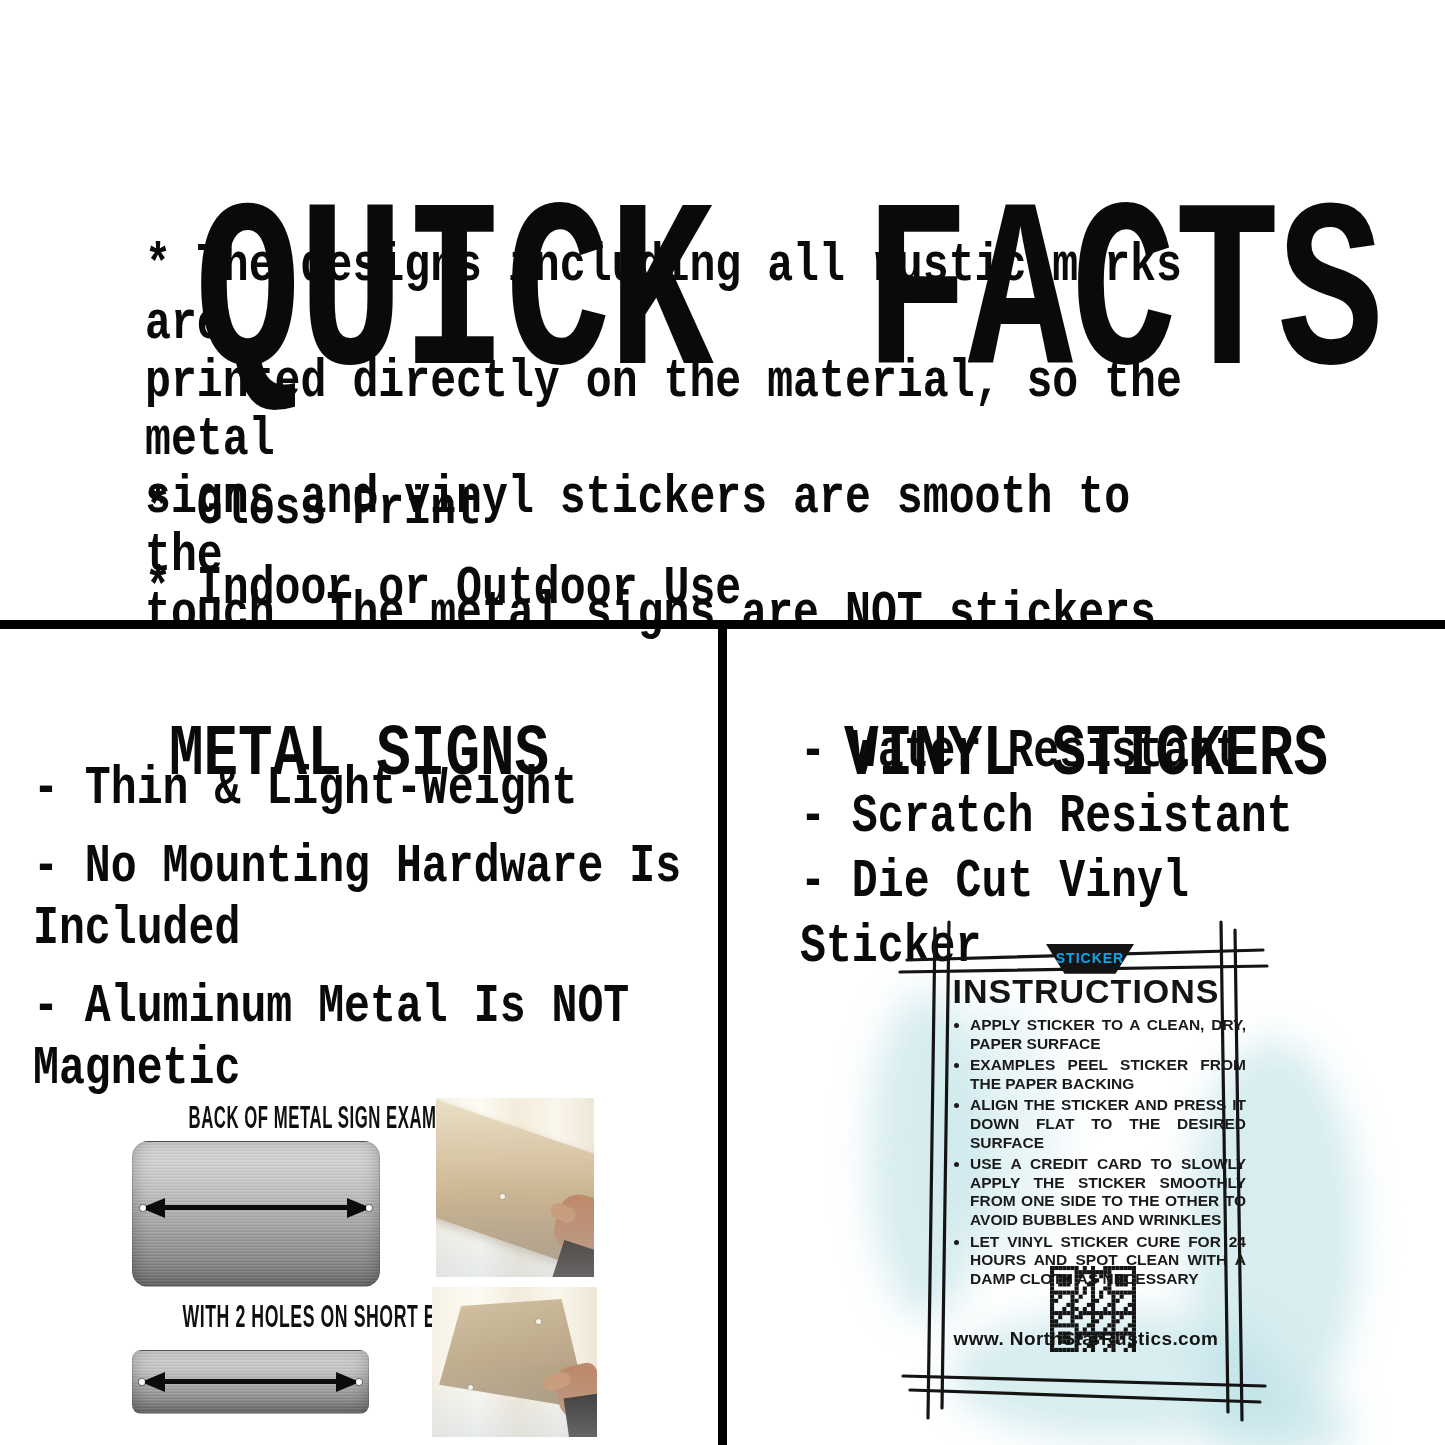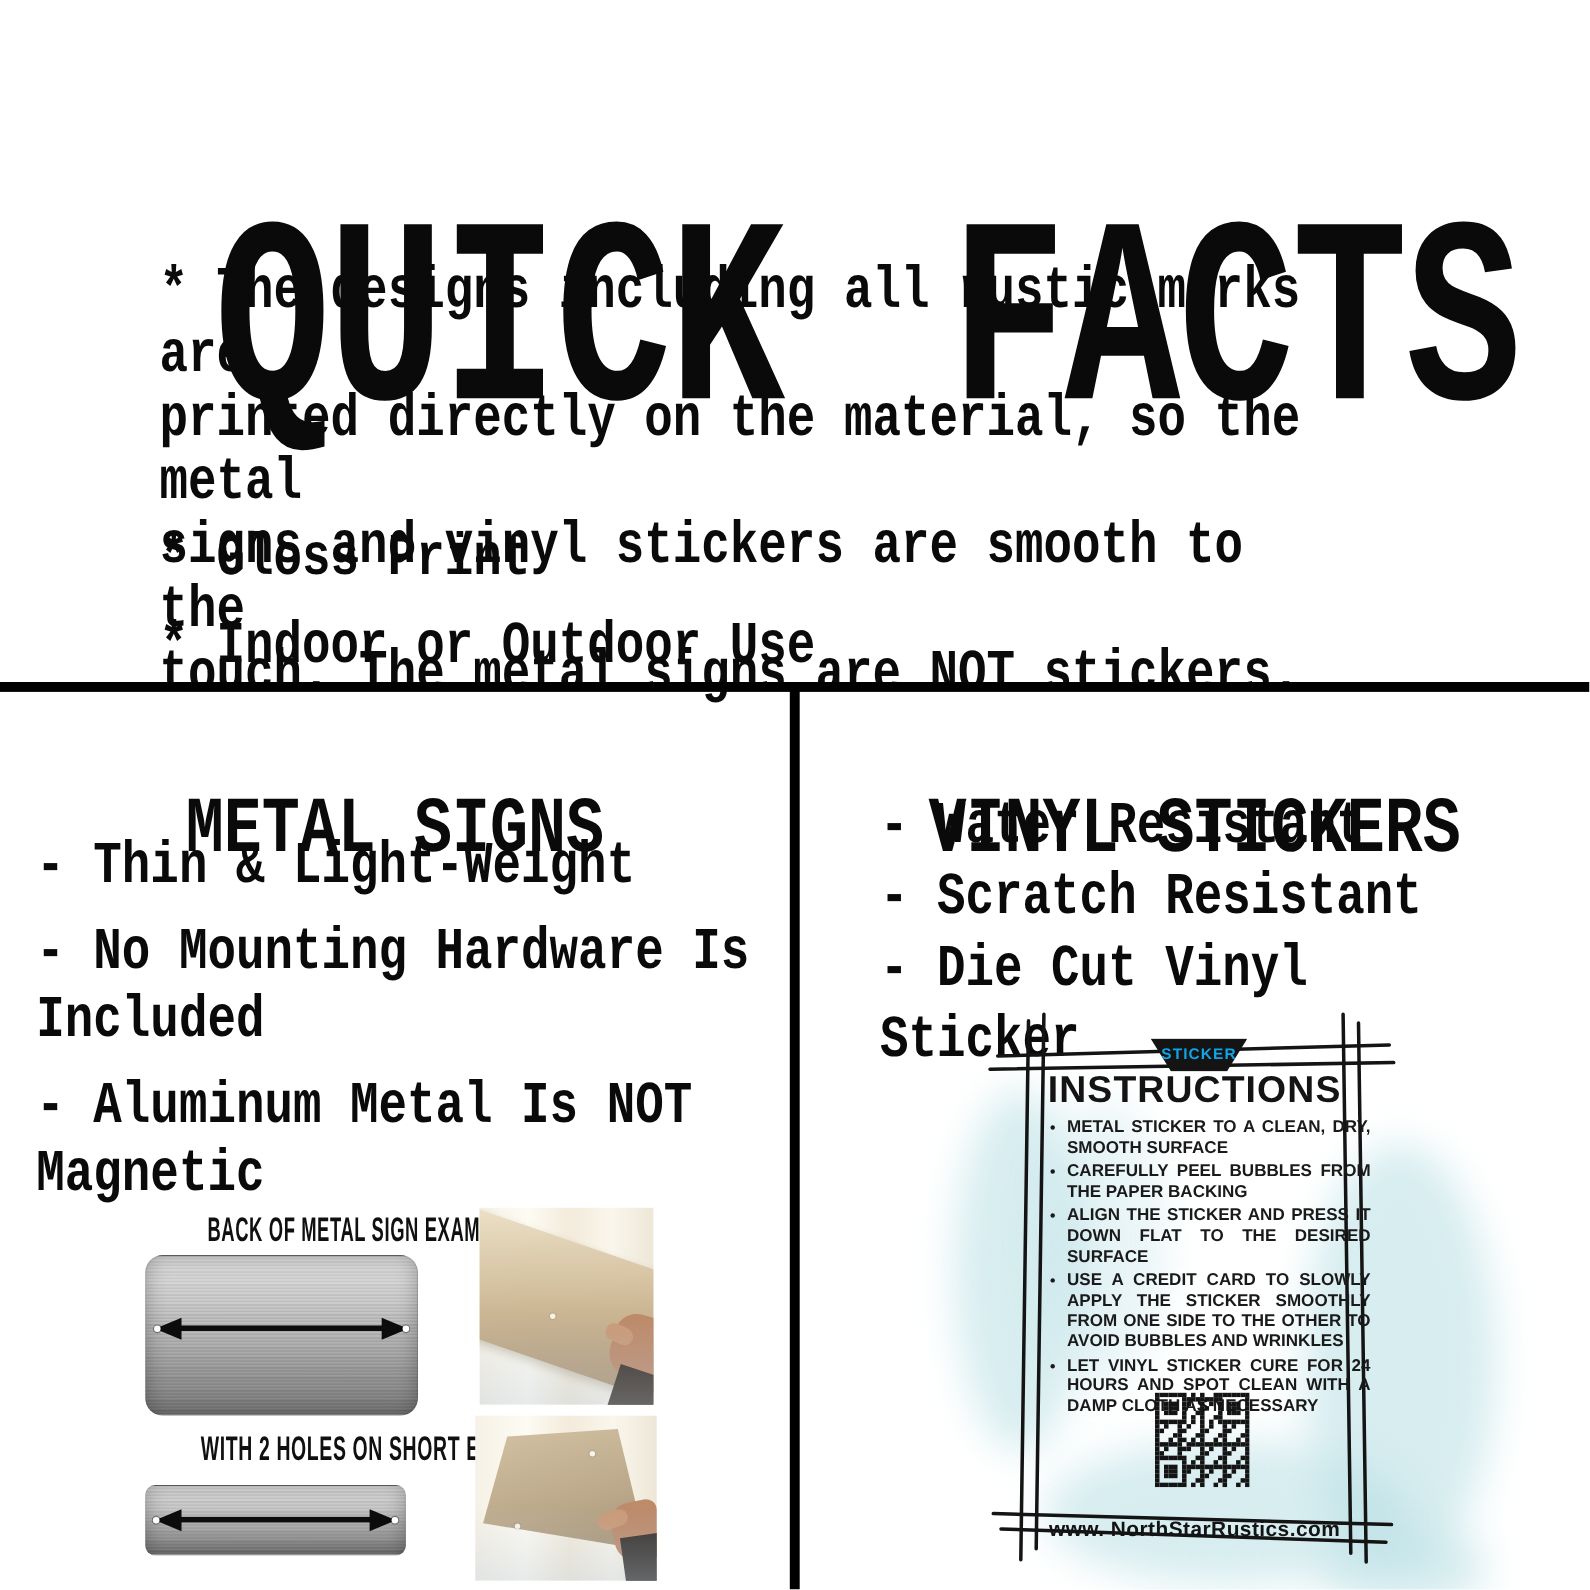--- a/index.html
+++ b/index.html
@@ -107,21 +107,21 @@
     font-size:34px;font-weight:700;letter-spacing:1px;color:#141414;
   }
   .steps{
     left:948px;top:1016px;width:276px;margin:0;padding:0 0 0 22px;
     font-size:15.5px;font-weight:700;line-height:1.2;color:#1a1a1a;
     text-align:justify;
   }
   .steps li{margin:0 0 3px 0;}
   .qr{left:1050px;top:1266px;width:86px;height:86px;}
   .website{
-    left:925px;top:1380px;width:322px;text-align:center;
+    left:925px;top:1328px;width:322px;text-align:center;
     font-size:19px;font-weight:700;letter-spacing:0.4px;color:#141414;
   }
 </style>
 </head>
 <body>
 
 <h1 class="abs mono title">QUICK FACTS</h1>
 
 <div class="abs mono pre cxl intro-par">* The designs including all rustic marks are
 printed directly on the material, so the metal
@@ -203,22 +203,22 @@
   <line x1="326" y1="2" x2="333" y2="492"></line>
 </svg>
 
 <div class="abs badge">
   <span>STICKER</span>
 </div>
 
 <div class="abs card-title">INSTRUCTIONS</div>
 
 <ul class="abs steps">
-  <li>METAL STICKER TO A CLEAN, DRY, SMOOTH SURFACE</li>
-  <li>CAREFULLY PEEL BUBBLES FROM THE PAPER BACKING</li>
+  <li>APPLY STICKER TO A CLEAN, DRY, PAPER SURFACE</li>
+  <li>EXAMPLES PEEL STICKER FROM THE PAPER BACKING</li>
   <li>ALIGN THE STICKER AND PRESS IT DOWN FLAT TO THE DESIRED SURFACE</li>
   <li>USE A CREDIT CARD TO SLOWLY APPLY THE STICKER SMOOTHLY FROM ONE SIDE TO THE OTHER TO AVOID BUBBLES AND WRINKLES</li>
   <li>LET VINYL STICKER CURE FOR 24 HOURS AND SPOT CLEAN WITH A DAMP CLOTH AS NECESSARY</li>
 </ul>
 
 <svg class="abs qr" viewBox="0 0 84 84" fill="#141414">
     <rect x="0" y="0" width="4" height="4"></rect>
     <rect x="4" y="0" width="4" height="4"></rect>
     <rect x="8" y="0" width="4" height="4"></rect>
     <rect x="12" y="0" width="4" height="4"></rect>

